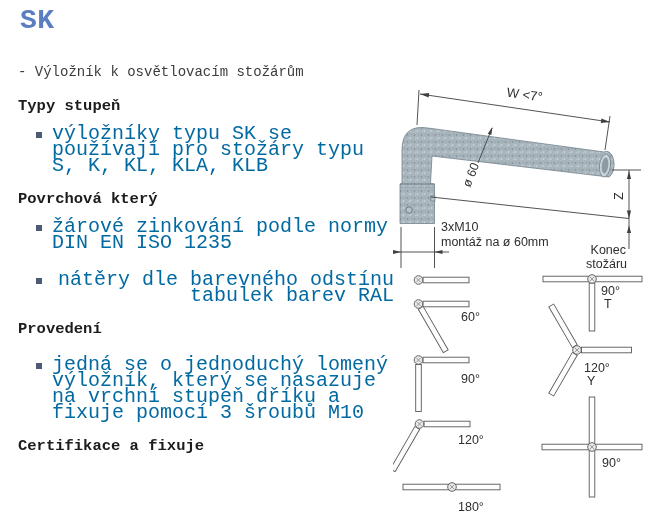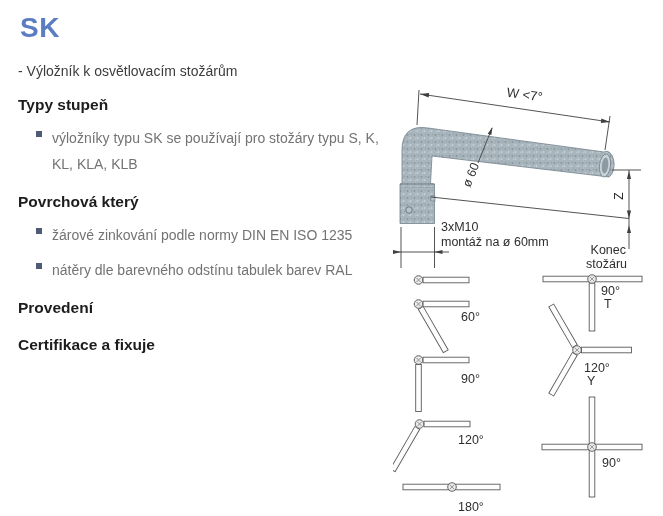--- a/index.html
+++ b/index.html
@@ -1,27 +1,27 @@
 <!DOCTYPE html>
 <html><head>
 <meta charset="utf-8">
 <style>
   html,body{margin:0;padding:0;background:#ffffff;}
   .page{position:relative;width:663px;height:516px;background:#ffffff;overflow:hidden;
         font-family:"Liberation Sans",sans-serif;color:#3c3c3c;}
-  .left-col{position:absolute;left:18px;top:7px;width:382px;}
+  .left-col{position:absolute;left:18px;top:0;width:382px;font-family:Liberation Mono, monospace;}
   h1.title{margin:4px 0 0 2px;font-size:28px;line-height:33px;font-weight:bold;
            color:#5b7dc2;letter-spacing:.5px;}
-  p.intro{margin:19px 0 0 0;font-size:14px;line-height:17px;color:#3c3c3c;}
+  p.intro{margin:27px 0 0 0;font-size:14px;line-height:17px;color:#3c3c3c;}
   h2.sec{margin:16px 0 0 0;font-size:15.5px;line-height:18px;font-weight:bold;color:#1c1c1c;}
   ul.blist{list-style:none;margin:11px 0 0 0;padding:0;}
   ul.blist.mt-lg{margin-top:19px;}
-  ul.blist li{position:relative;padding-left:34px;font-size:14px;line-height:26px;
-              color:#737373;max-width:342px;}
-  ul.blist li + li{margin-top:9px;}
+  ul.blist li{position:relative;padding-left:34px;font-size:20px;line-height:16px;
+              color:#0369a1;max-width:342px;}
+  ul.blist li + li{margin-top:21px;text-align:right;}
   .sq{position:absolute;left:18px;top:6px;width:6px;height:6px;background:#4d5b76;display:block;}
   p.cert{margin:13px 0 0 0;font-size:14px;line-height:17.5px;color:#3c3c3c;max-width:346px;}
   .drawing{position:absolute;left:393px;top:73px;width:272px;height:443px;}
   svg text{font-family:"Liberation Sans",sans-serif;fill:#2e2e2e;}
 </style>
 </head>
 <body>
 
 <div class="page">
 
@@ -44,20 +44,24 @@
         <span>žárové zinkování podle normy DIN EN ISO 1235</span>
       </li>
       <li>
         <span class="sq"></span>
         <span>nátěry dle barevného odstínu tabulek barev RAL</span>
       </li>
     </ul>
 
     <h2 class="sec">Provedení</h2>
     <ul class="blist mt-lg">
+      <li>
+        <span class="sq"></span>
+        <span>jedná se o jednoduchý lomený výložník, který se nasazuje na vrchní stupeň dříku a fixuje pomocí 3 šroubů M10</span>
+      </li>
     </ul>
 
     <h2 class="sec">Certifikace a fixuje</h2>
   </div>
 
   <svg class="drawing" viewBox="393 73 272 443" width="272" height="443" xmlns="http://www.w3.org/2000/svg">
     <defs>
       <pattern id="galv" width="7" height="7" patternUnits="userSpaceOnUse">
         <rect width="7" height="7" fill="#a9b5bc"></rect>
         <circle cx="1.5" cy="2" r="0.9" fill="#8795a0"></circle>

